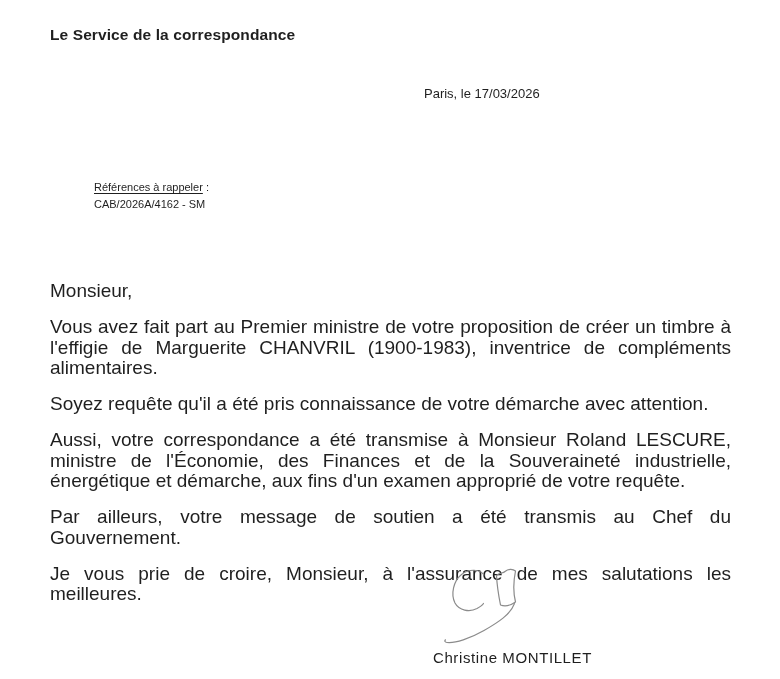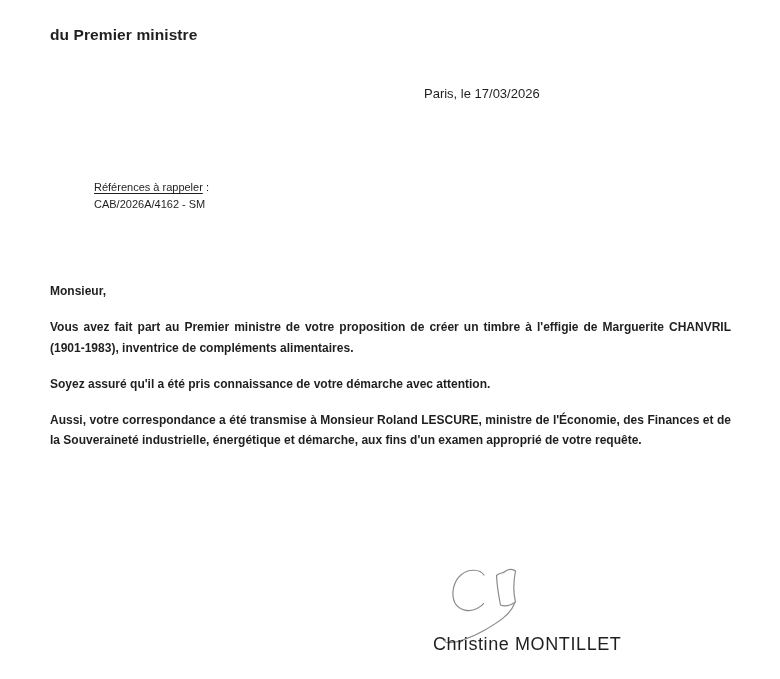--- a/index.html
+++ b/index.html
@@ -46,65 +46,66 @@
     text-underline-offset: 2px;
   }
   .body-text {
     position: absolute;
     left: 50px;
     top: 281px;
     width: 681px;
   }
   .body-text p {
     margin: 0 0 15.5px 0;
-    font-size: 12px;
+    font-size: 19px;
     line-height: 20.5px;
     text-align: justify;
-    font-weight: bold;
   }
   .body-text p.salutation {
     text-align: left;
   }
   .signature-drawing {
     position: absolute;
     left: 430px;
     top: 559px;
     width: 120px;
     height: 95px;
   }
   .signer-name {
     position: absolute;
     left: 433px;
-    top: 635px;
-    font-size: 18px;
+    top: 649px;
+    font-size: 15px;
     letter-spacing: 0.6px;
     line-height: 18px;
   }
 </style>
 </head>
 <body>
 
 <div class="page">
 
   <div class="sender">
-    <div>du Premier ministre</div>
+    <div>Le Service de la correspondance</div>
   </div>
 
   <div class="dateline">Paris, le 17/03/2026</div>
 
   <div class="references">
     <div><span class="ref-label">Références à rappeler</span><span> :</span></div>
     <div>CAB/2026A/4162 - SM</div>
   </div>
 
   <div class="body-text">
     <p class="salutation">Monsieur,</p>
-    <p>Vous avez fait part au Premier ministre de votre proposition de créer un timbre à l'effigie de Marguerite CHANVRIL (1901-1983), inventrice de compléments alimentaires.</p>
-    <p>Soyez assuré qu'il a été pris connaissance de votre démarche avec attention.</p>
+    <p>Vous avez fait part au Premier ministre de votre proposition de créer un timbre à l'effigie de Marguerite CHANVRIL (1900-1983), inventrice de compléments alimentaires.</p>
+    <p>Soyez requête qu'il a été pris connaissance de votre démarche avec attention.</p>
     <p>Aussi, votre correspondance a été transmise à Monsieur Roland LESCURE, ministre de l'Économie, des Finances et de la Souveraineté industrielle, énergétique et démarche, aux fins d'un examen approprié de votre requête.</p>
+    <p>Par ailleurs, votre message de soutien a été transmis au Chef du Gouvernement.</p>
+    <p>Je vous prie de croire, Monsieur, à l'assurance de mes salutations les meilleures.</p>
   </div>
 
   <svg class="signature-drawing" viewBox="0 0 120 95" fill="none" xmlns="http://www.w3.org/2000/svg">
     <g stroke="#8b8b8b" stroke-width="1.2" fill="none" stroke-linecap="round" stroke-linejoin="round">
       <path d="M54 16 C50 10 39 9.5 31.5 15.5 C23.5 22 20.5 35 25 44 C29 51.5 39.5 53.5 47 49.5 C50.5 47.5 52.5 46 53.5 44.5"></path>
       <path d="M66.5 16.5 C69.5 13.5 73 14.5 75 12.5 C78 10 82.5 9.5 85.5 12 C83.5 22 83 33 85.5 43 C80.5 46.5 74.5 47.5 70.5 46 C68.5 36 67 26.5 66.5 16.5 Z"></path>
       <path d="M84.5 44.5 C80.5 55.5 68 63.5 54 71.5 C40 79.5 25 84.5 17 83.5 C15 83.2 14.2 82 15.5 80.8"></path>
     </g>
   </svg>
 

